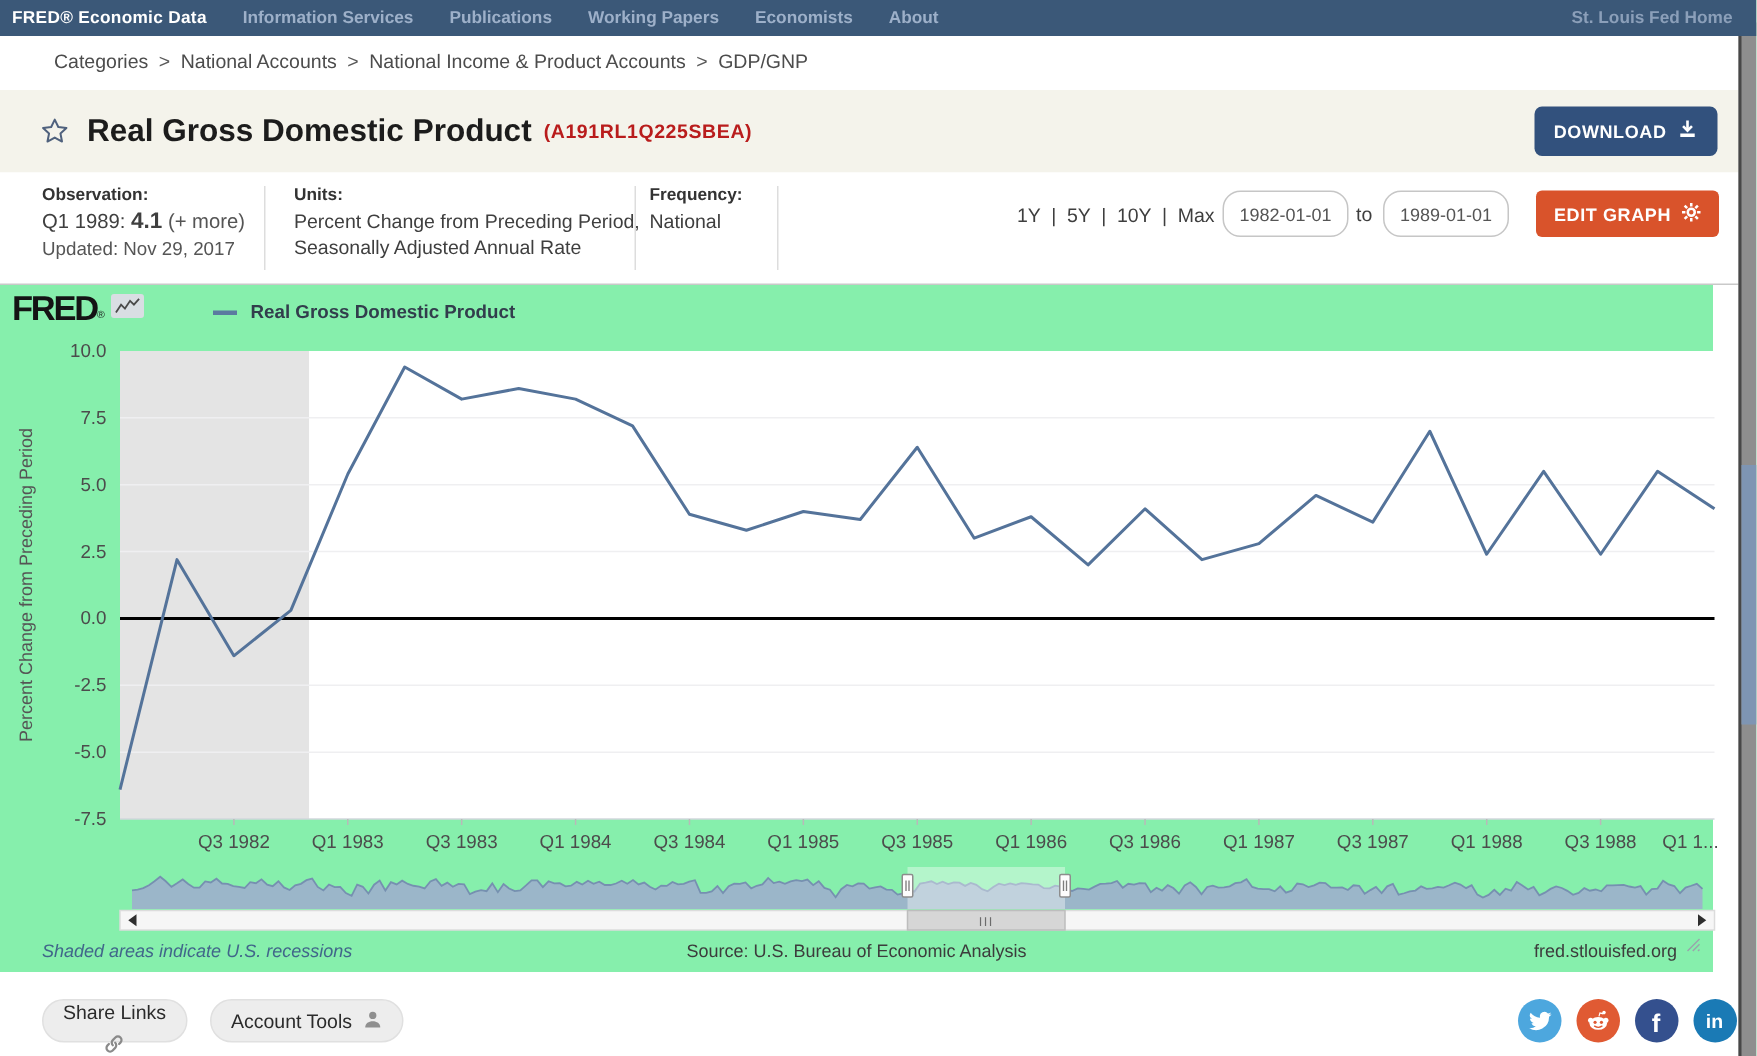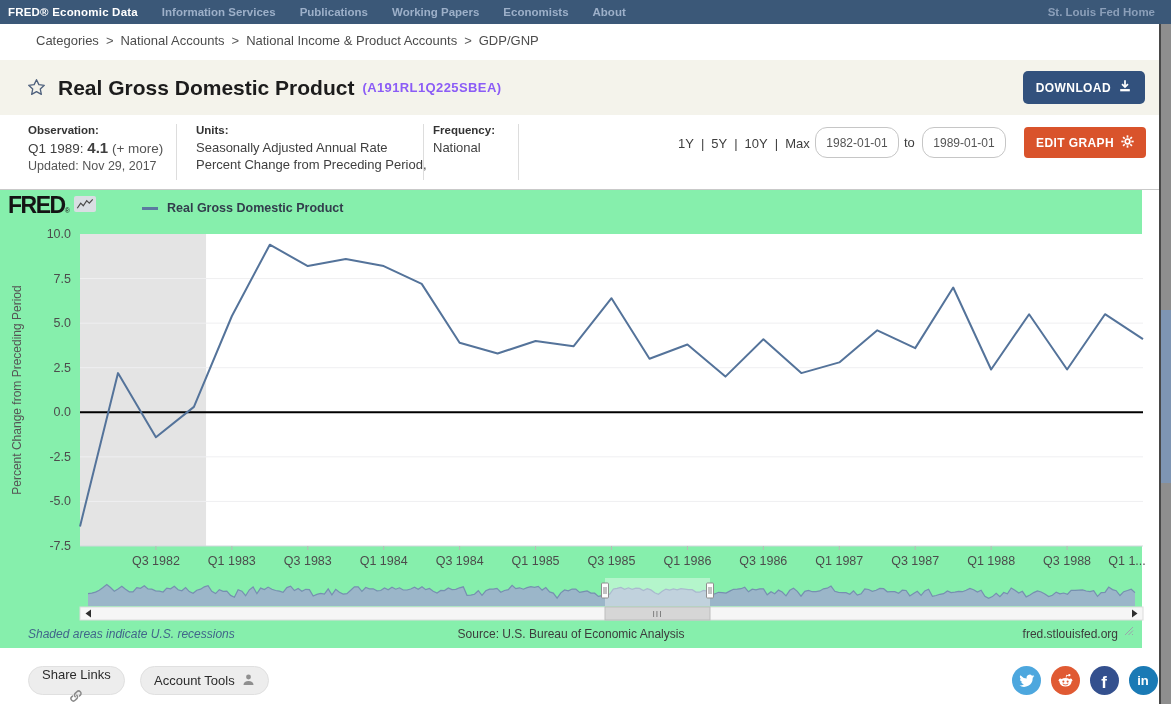--- a/index.html
+++ b/index.html
@@ -17,21 +17,21 @@
   
   .breadcrumb-bar { position:absolute; top:16px; left:8px; width:1159px; height:44px; background:#fff; }
   .breadcrumb { padding:17px 0 0 28px; font-size:13px; color:#4c4c4c; }
   .breadcrumb .sep { margin:0 7px; color:#5a5a5a; }
 
   
   .title-bar { position:absolute; top:60px; left:0; width:1159px; height:55px; background:#f4f3eb;
                display:flex; align-items:center; }
   .star { margin-left:27px; display:flex; }
   .page-title { margin-left:12px; font-size:21px; font-weight:bold; color:#1c1c1c; }
-  .series-id { margin-left:8px; font-size:13px; color:#8b5cf6; letter-spacing:.4px; font-weight:bold; }
+  .series-id { margin-left:8px; font-size:13px; color:#b91c1c; letter-spacing:.4px; font-weight:bold; }
   .download-btn { position:absolute; right:14px; top:11px; height:33px; background:#32517d; color:#fff;
                   border:none; border-radius:5px; font-size:12px; font-weight:bold; letter-spacing:.4px;
                   padding:0 13px; display:flex; align-items:center; gap:7px; cursor:pointer;
                   font-family:"Liberation Sans", sans-serif; }
 
   
   .info-bar { position:absolute; top:115px; left:0; width:1159px; height:75px; background:#fff;
               border-bottom:1px solid #c9c9c9; font-size:13px; color:#3f3f3f; }
   .vdiv { position:absolute; top:9px; height:56px; width:1px; background:#ddd; }
   .blk { position:absolute; top:9px; }
@@ -137,22 +137,22 @@
       <div class="obs-line">
         <span>Q1 1989:</span>
         <span class="obs-val">4.1</span>
         <span class="obs-more">(+ more)</span>
       </div>
       <div class="obs-upd">Updated: Nov 29, 2017</div>
     </div>
 
     <div class="blk" style="left:196px;">
       <div class="blk-label">Units:</div>
+      <div class="units-line">Percent Change from Preceding Period,</div>
       <div class="units-line">Seasonally Adjusted Annual Rate</div>
-      <div class="units-line">Percent Change from Preceding Period,</div>
     </div>
 
     <div class="blk" style="left:433px;">
       <div class="blk-label">Frequency:</div>
       <div class="units-line">National</div>
     </div>
 
     <div class="presets">
       <span class="preset">1Y</span><span class="p-sep">|</span><span class="preset">5Y</span><span class="p-sep">|</span><span class="preset">10Y</span><span class="p-sep">|</span><span class="preset">Max</span>
     </div>

